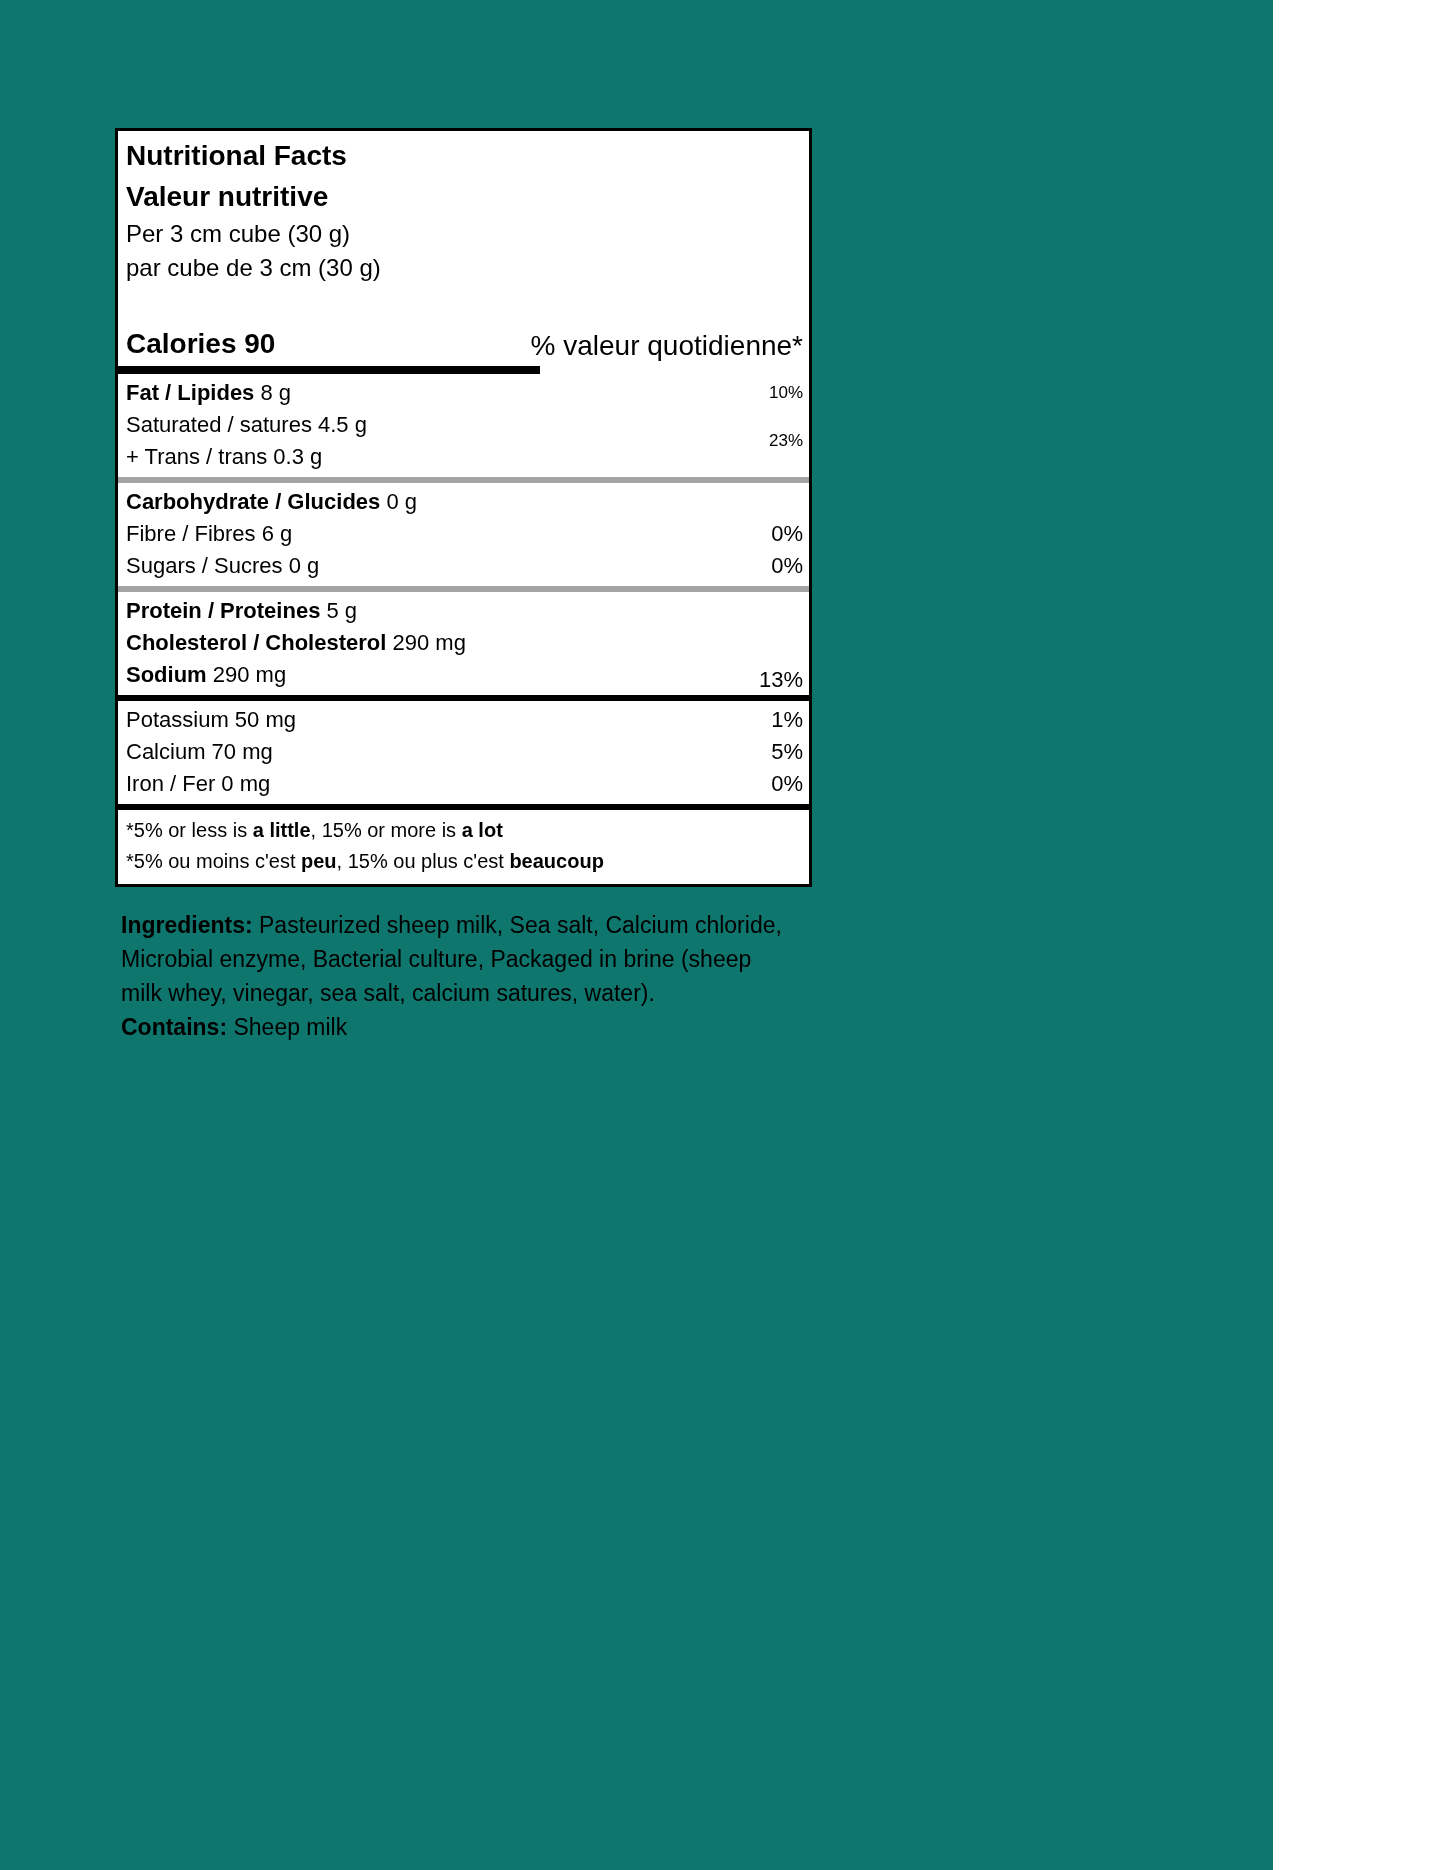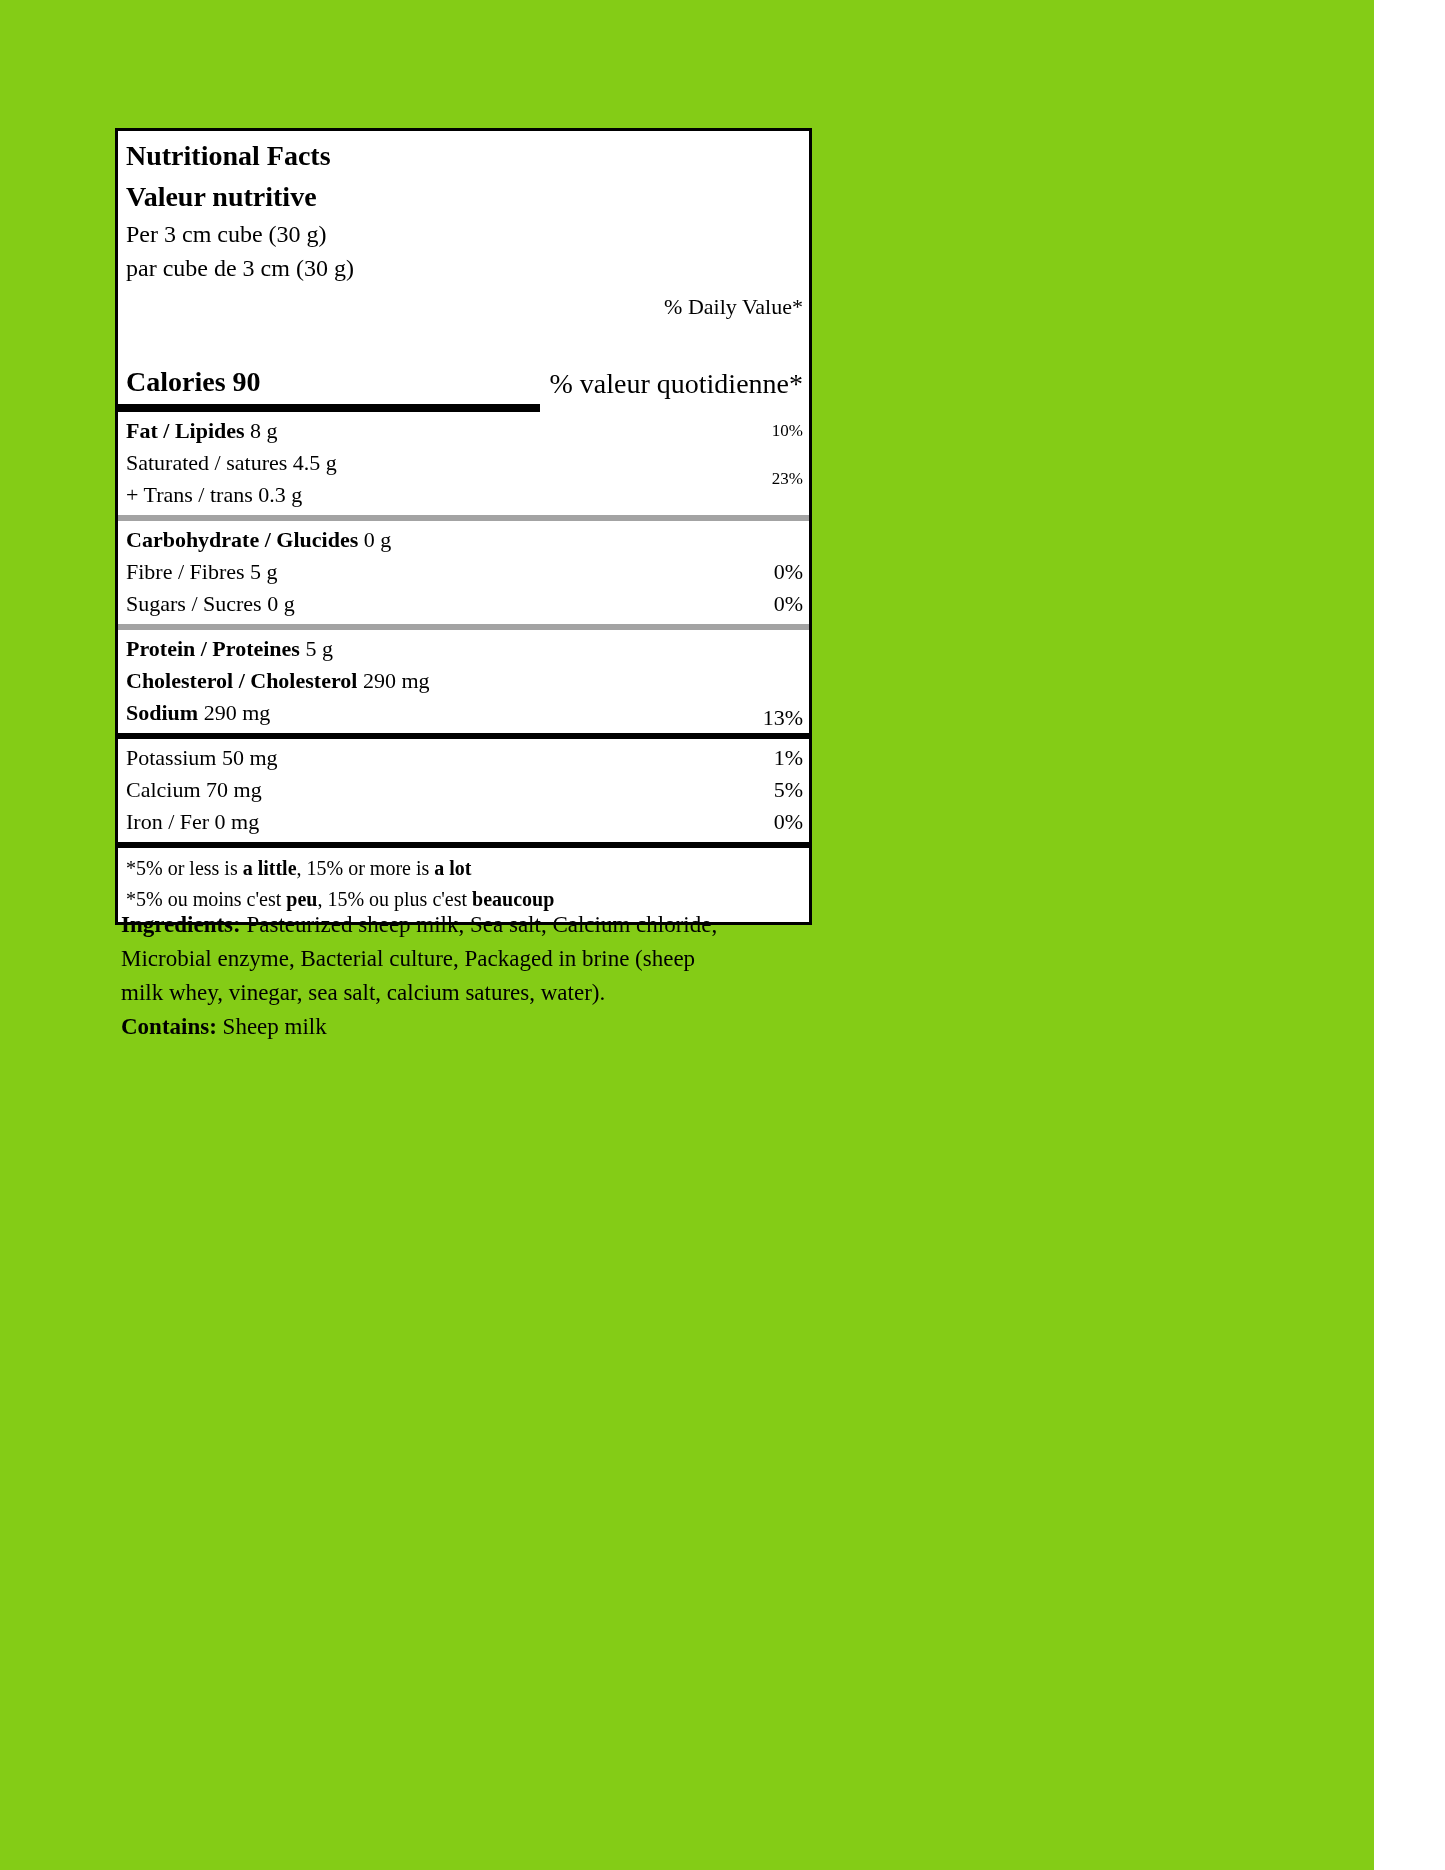--- a/index.html
+++ b/index.html
@@ -2,21 +2,21 @@
 <html><head>
 <meta charset="utf-8">
 <style>
   html, body { margin: 0; padding: 0; }
   body {
     width: 1445px; height: 1870px;
     background: #ffffff;
     font-family: "Liberation Sans", sans-serif;
     color: #000000;
   }
-  .page { position: relative; width: 1374px; height: 1870px; background: #84cc16; overflow: hidden; font-family: Liberation Serif, serif; }
+  .page { position: relative; width: 1273px; height: 1870px; background: #0f766e; overflow: hidden; }
 
   
   .nfl {
     position: absolute; left: 115px; top: 128px;
     width: 697px; box-sizing: border-box;
     border: 3px solid #000; background: #fff;
   }
   .hdr { padding: 4px 6px 0 8px; }
   .title { font-size: 28px; font-weight: bold; line-height: 41px; white-space: nowrap; }
   .serving { font-size: 24px; line-height: 34px; white-space: nowrap; }
@@ -58,21 +58,20 @@
 
 <div class="page">
 
   <div class="nfl">
 
     <div class="hdr">
       <div class="title">Nutritional Facts</div>
       <div class="title">Valeur nutritive</div>
       <div class="serving">Per 3 cm cube (30 g)</div>
       <div class="serving">par cube de 3 cm (30 g)</div>
-      <div class="dv-en">% Daily Value*</div>
       <div class="cal-row">
         <div class="calories">Calories 90</div>
         <div class="dv-fr">% valeur quotidienne*</div>
       </div>
       <div class="cal-underline"></div>
     </div>
 
     <div class="sec">
       <div class="fatwrap">
         <div class="fatleft">
@@ -87,21 +86,21 @@
             </div>
         </div>
       </div>
     </div>
 
     <div class="sec rule-4">
       <div class="row">
         <span class="txt"><span class="b">Carbohydrate / Glucides </span><span>0 g</span></span>
       </div>
       <div class="row">
-        <span class="txt">Fibre / Fibres 5 g</span>
+        <span class="txt">Fibre / Fibres 6 g</span>
         <span class="pct">0%</span>
       </div>
       <div class="row">
         <span class="txt">Sugars / Sucres 0 g</span>
         <span class="pct">0%</span>
       </div>
     </div>
 
     <div class="sec rule-4">
       <div class="row">

